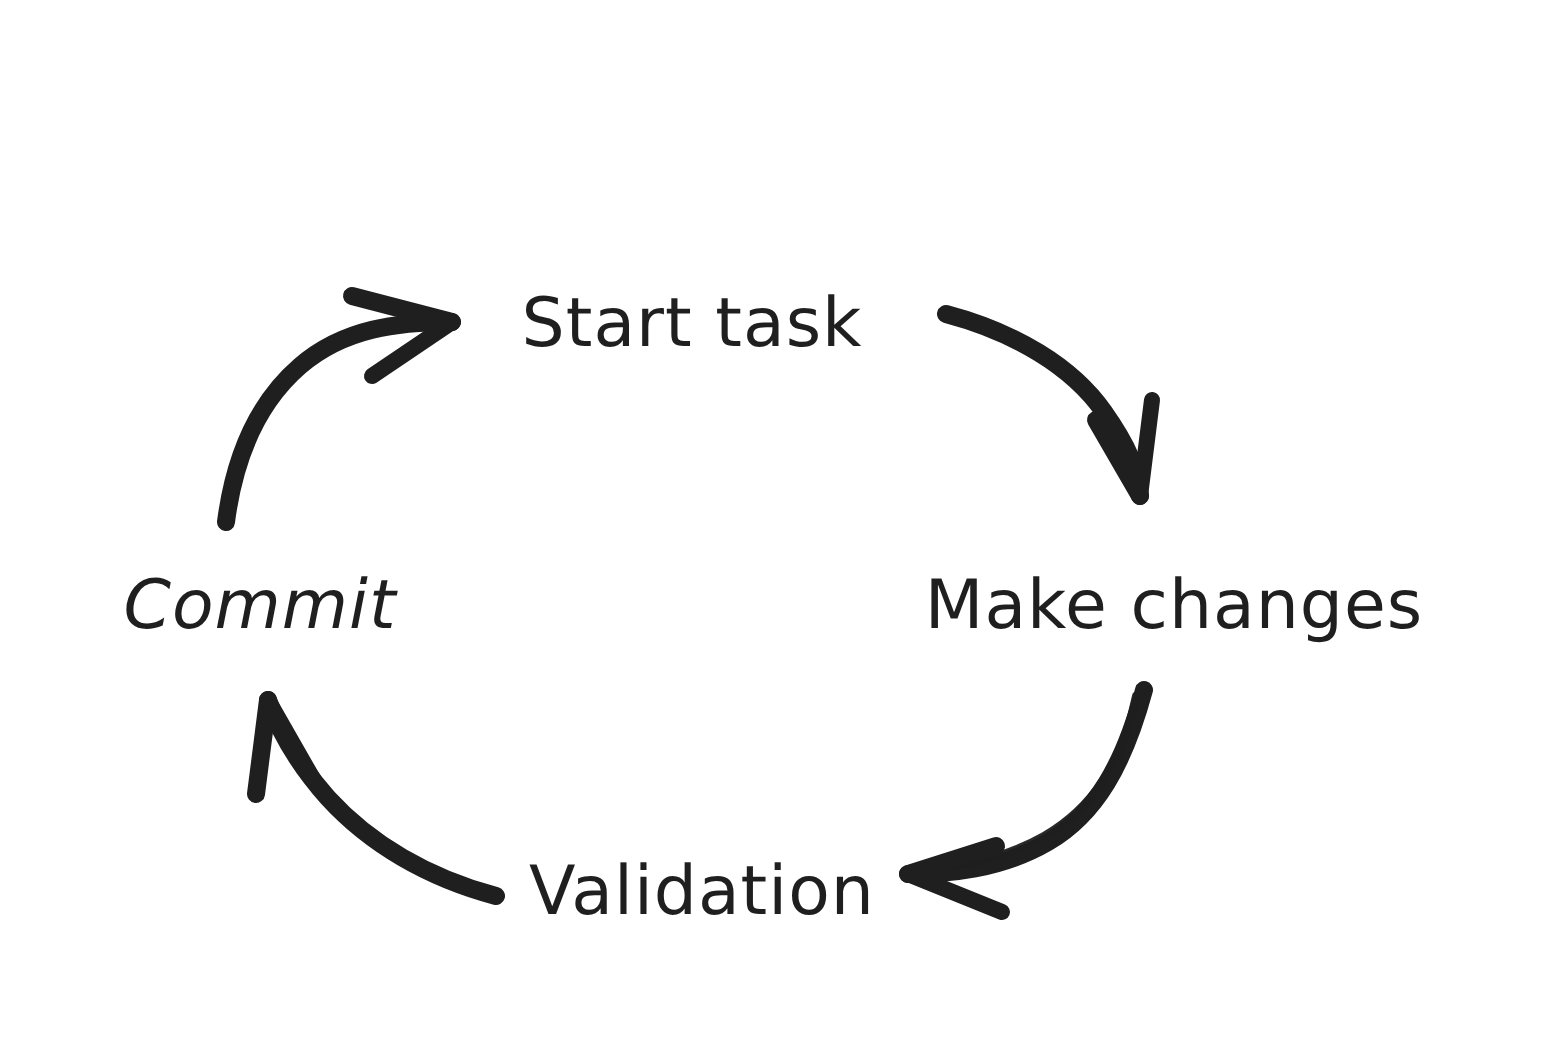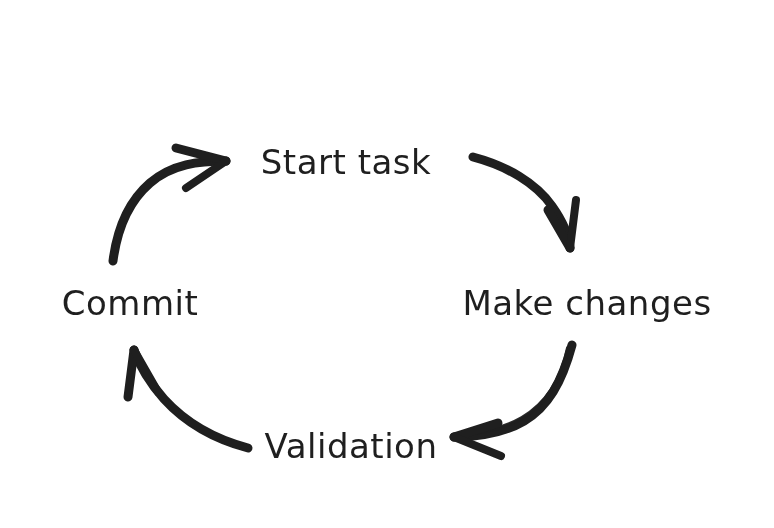--- a/index.html
+++ b/index.html
@@ -33,21 +33,21 @@
     letter-spacing: 0.5px;
     white-space: nowrap;
     transform: translate(-50%, -50%);
     line-height: 1;
     
     font-stretch: normal;
   }
   #label-start-task   { left: 346px; top: 120px; }
   #label-make-changes { left: 587px; top: 261px; }
   #label-validation   { left: 351px; top: 404px; }
-  #label-commit       { left: 130px; top: 261px; }
+  #label-commit       { left: 130px; top: 261px; font-style: italic; }
 </style>
 </head>
 <body>
 
 <div id="canvas">
 
   <svg id="cycle-svg" viewBox="0 0 774 528" aria-hidden="true">
     <g fill="none" stroke="#1f1f1f" stroke-linecap="round" stroke-linejoin="round">
 
       <g>

